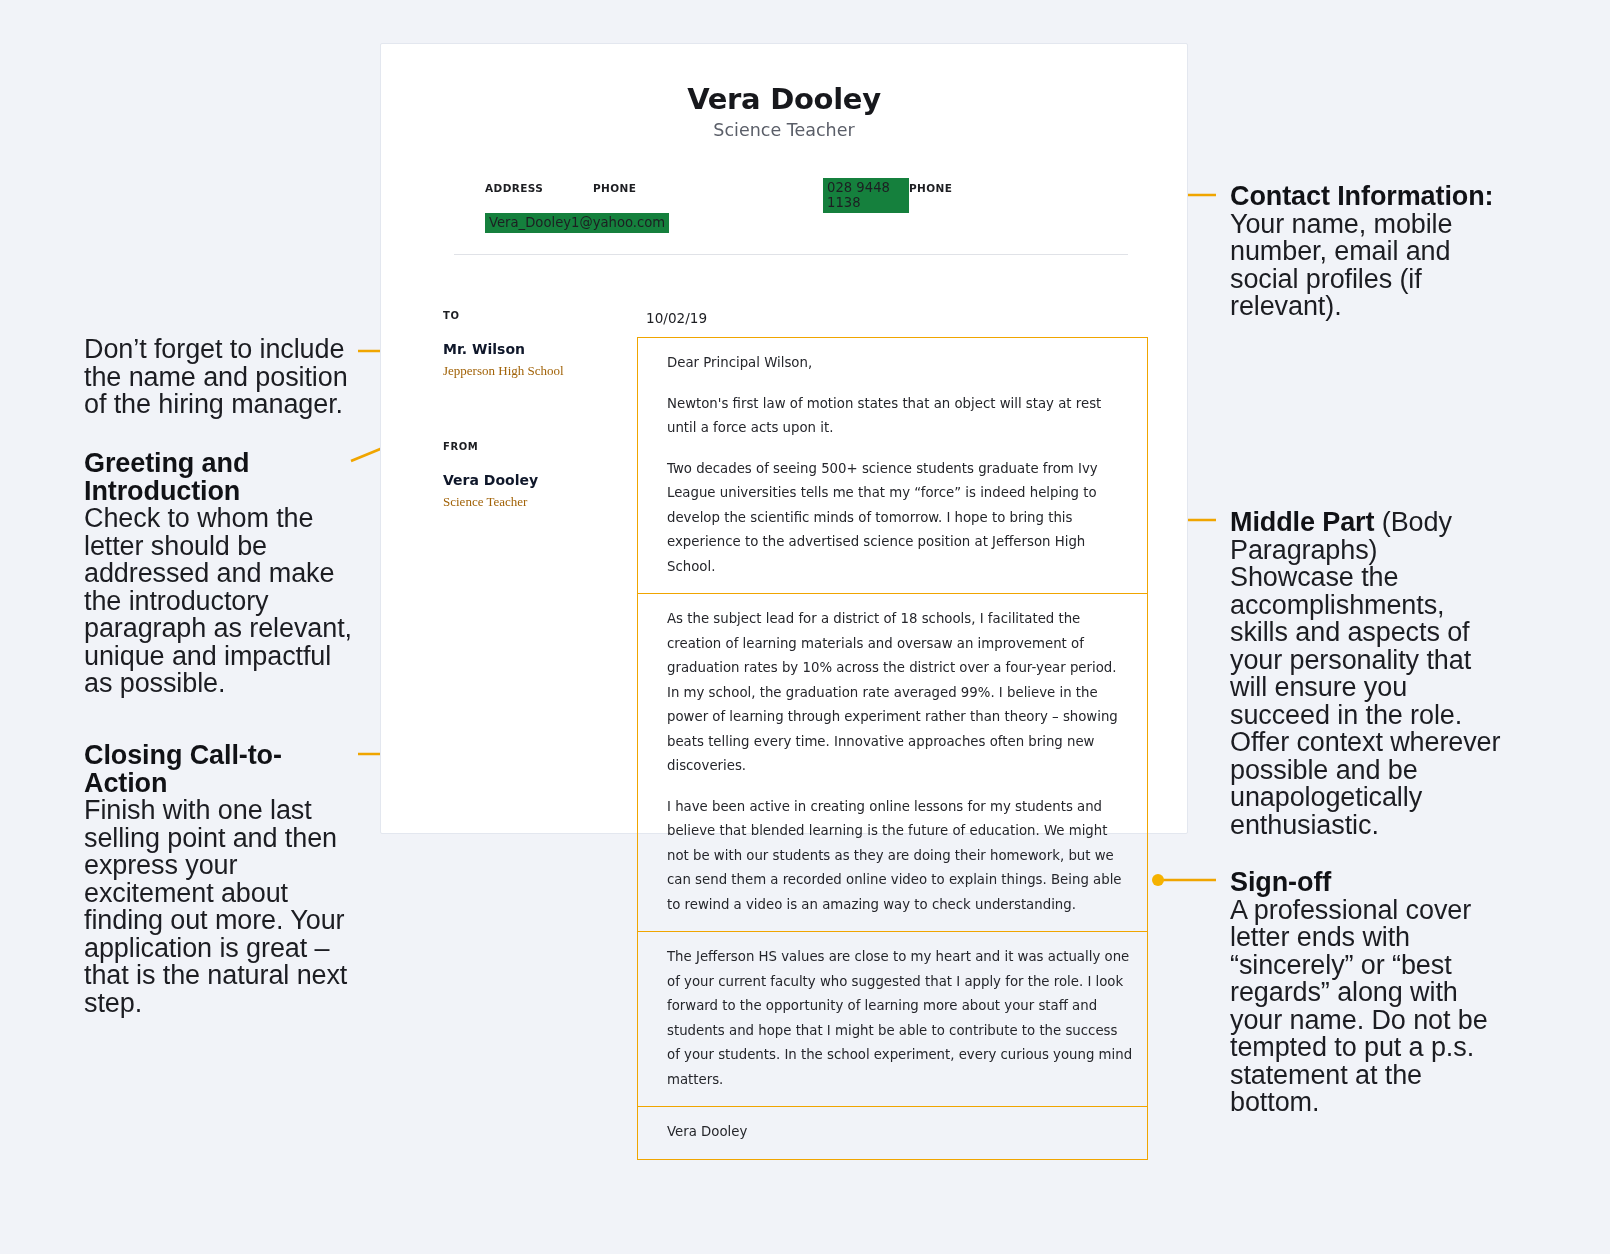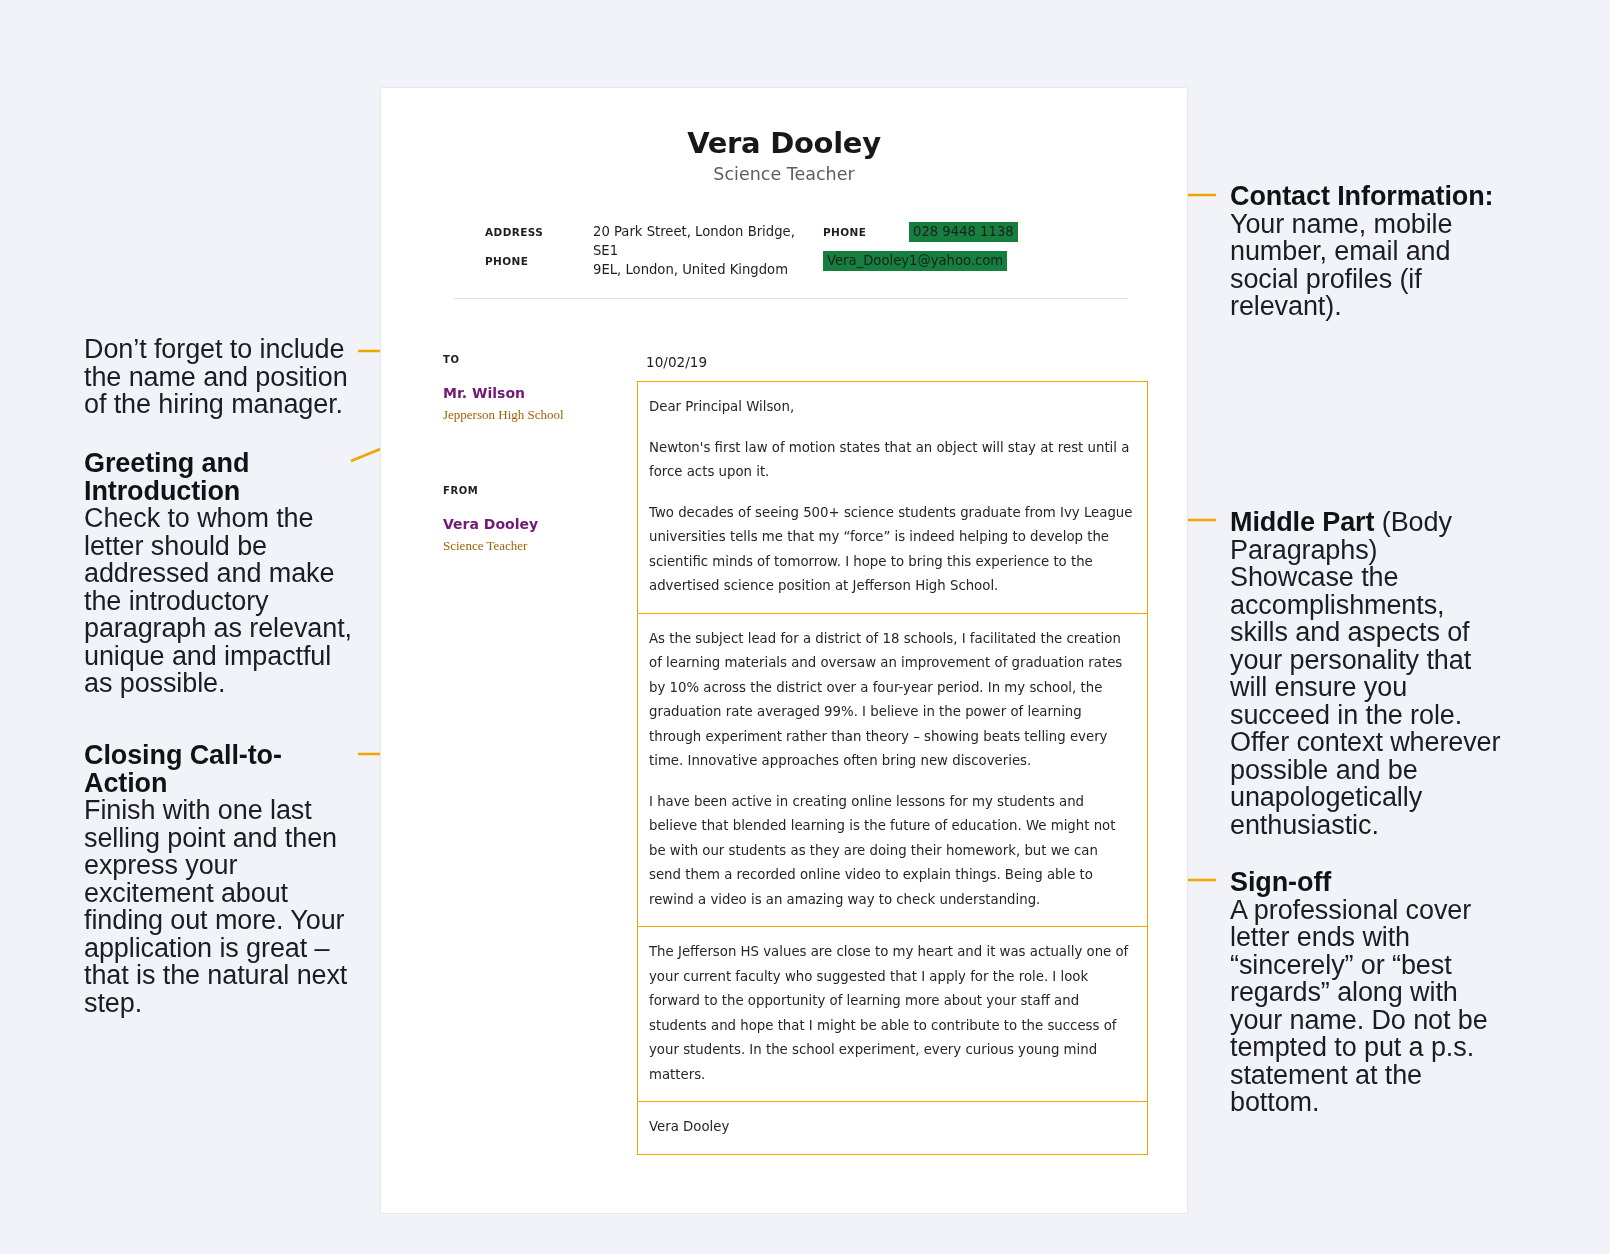--- a/index.html
+++ b/index.html
@@ -39,26 +39,25 @@
     width: 1610px; height: 1254px;
     pointer-events: none;
   }
 
   
   .paper {
     position: absolute;
     left: 380px;
     top: 43px;
     width: 808px;
-    height: 1127px;
+    height: 791px;
     background: #ffffff;
     border: 1px solid #e3e7ef;
     border-radius: 2px;
     box-sizing: border-box;
-    margin-top: 44px;
   }
 
   .cv-name {
     position: absolute;
     left: 0; right: 0;
     top: 38px;
     text-align: center;
     font-family: "DejaVu Sans", sans-serif;
     font-size: 29px;
     font-weight: 700;
@@ -129,21 +128,21 @@
     font-family: "DejaVu Sans", sans-serif;
     font-size: 10px;
     font-weight: 700;
     letter-spacing: 0.6px;
     color: #1d1e22;
   }
   .meta-name {
     font-family: "DejaVu Sans", sans-serif;
     font-size: 14px;
     font-weight: 700;
-    color: #701a75;
+    color: #0f172a;
     margin-top: 20px;
   }
   .meta-sub {
     font-family: Liberation Serif, serif;
     font-size: 13px;
     color: #a16207;
     margin-top: 6px;
   }
   .meta-from { margin-top: 62px; }
 
@@ -161,21 +160,21 @@
     position: absolute;
     left: 256px;
     top: 293px;
     width: 511px;
     box-sizing: border-box;
   }
   .lbox {
     border: 1px solid #f0a500;
     border-bottom: none;
     box-sizing: border-box;
-    padding: 13px 14px 14px 11px;
+    padding: 13px 14px 14px 29px;
   }
   .lbox:last-child { border-bottom: 1px solid #f0a500; }
   .lbox p {
     margin: 0;
     font-family: "DejaVu Sans", sans-serif;
     font-size: 13.3px;
     line-height: 24.5px;
     color: #25262b;
   }
   .lbox p + p { margin-top: 16px; }
@@ -253,24 +252,20 @@
   </p>
 </div>
 
 <div class="paper">
 
   <div class="cv-name">Vera Dooley</div>
   <div class="cv-role">Science Teacher</div>
 
   <div class="contact">
     <div class="c-label">ADDRESS</div>
-    <div class="c-val two-line">
-      <span>20 Park Street, London Bridge, SE1</span><br>
-      <span>9EL, London, United Kingdom</span>
-    </div>
     <div class="c-label">PHONE</div>
     <div class="c-val">
       <span class="hl">028 9448 1138</span>
     </div>
     <div class="c-label">PHONE</div>
     <div class="c-val">
       <span class="hl">Vera_Dooley1@yahoo.com</span>
     </div>
   </div>
 

